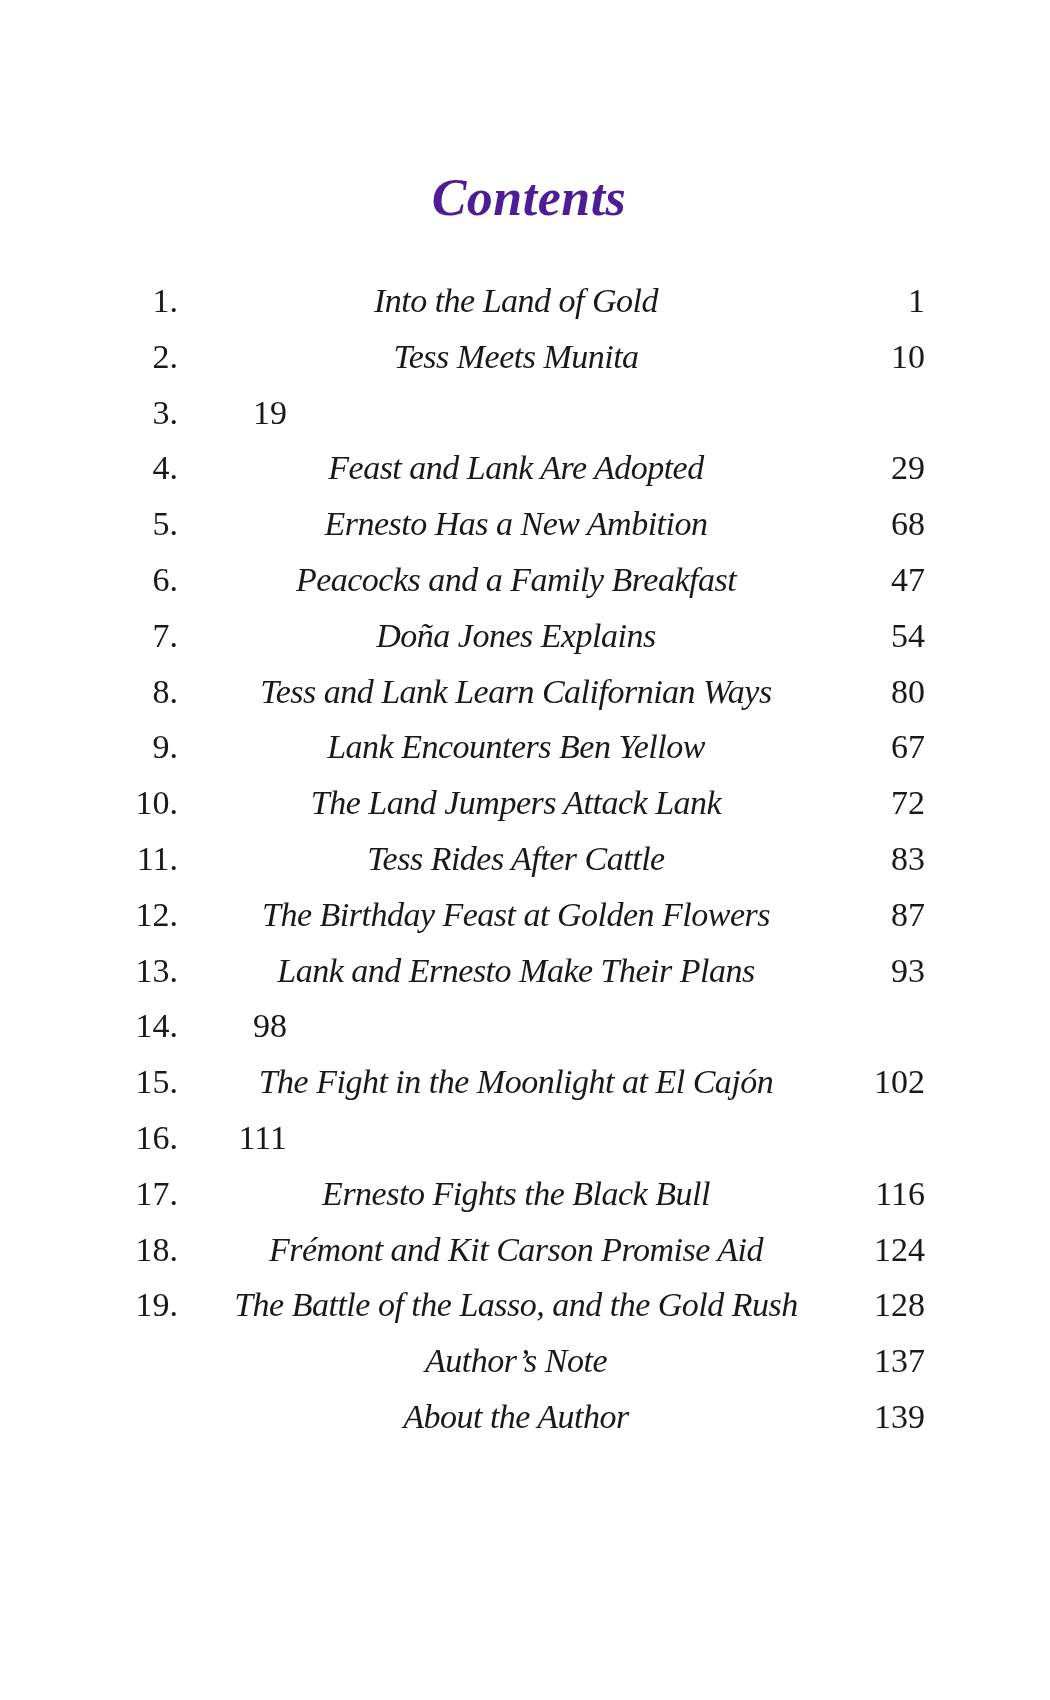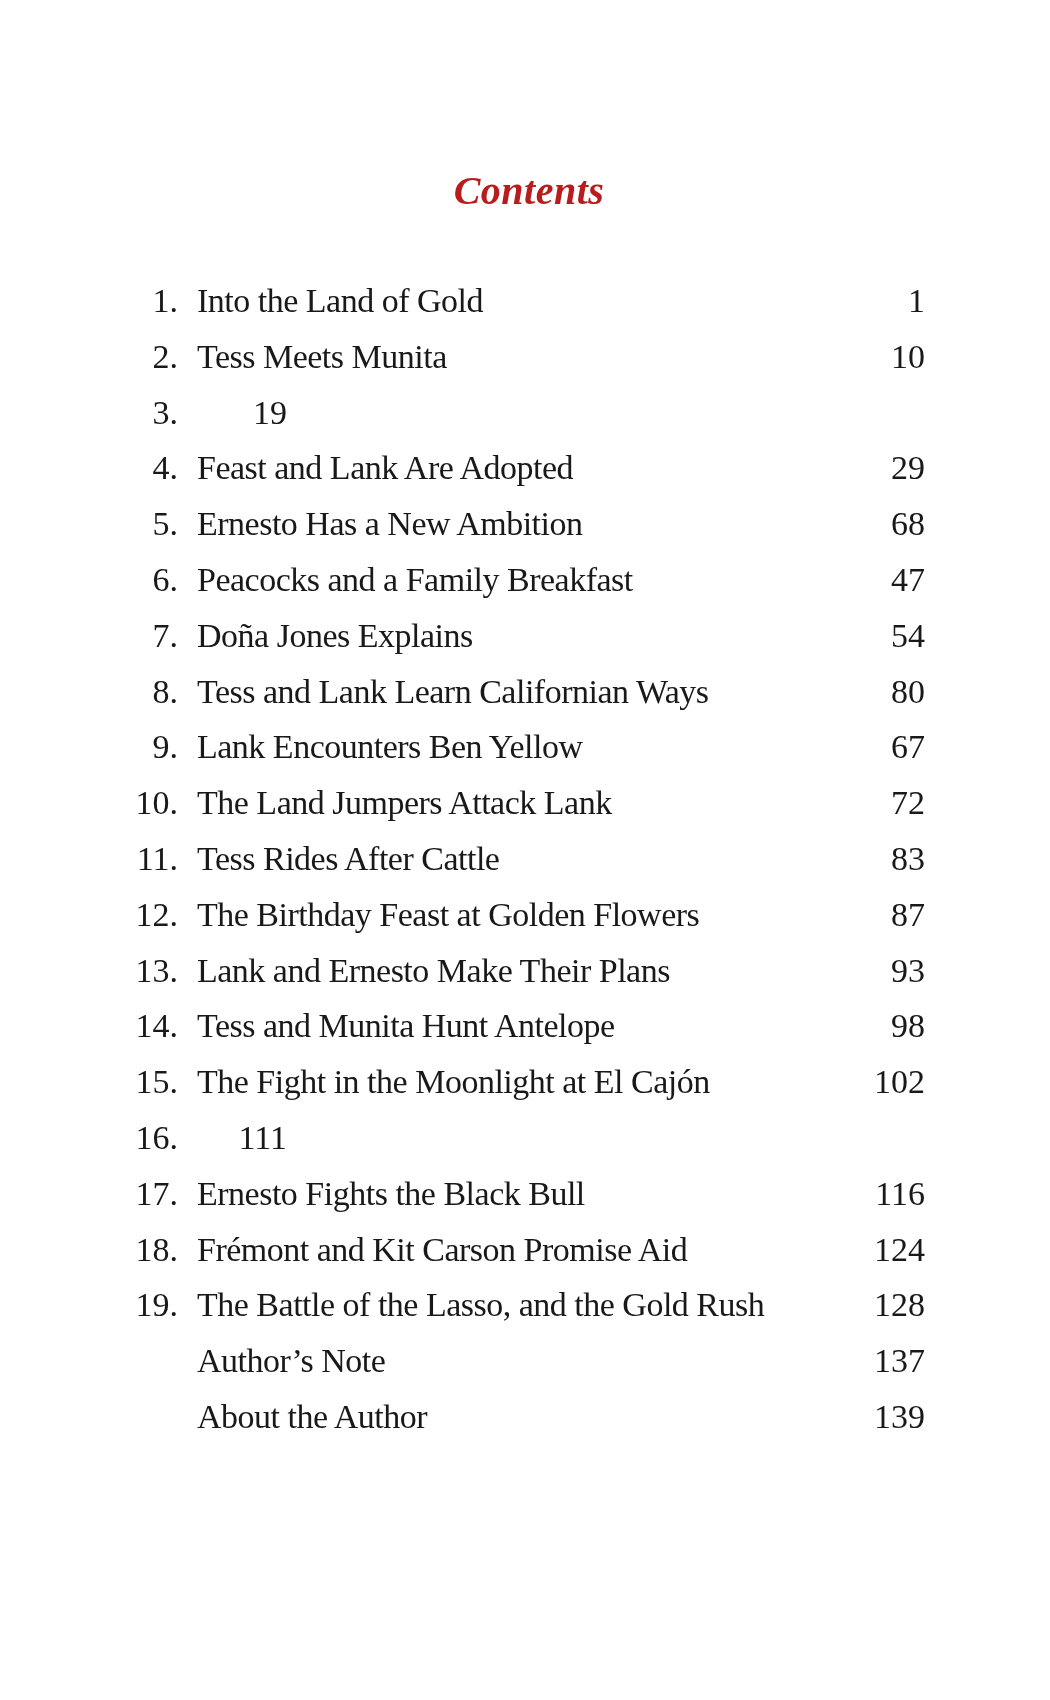--- a/index.html
+++ b/index.html
@@ -24,24 +24,24 @@
     background: #ffffff;
   }
   .toc-title {
     position: absolute;
     left: 125px;
     top: 168px;
     width: 808px;
     text-align: center;
     font-style: italic;
     font-weight: 600;
-    font-size: 40px;
+    font-size: 52px;
     line-height: 1.15;
     letter-spacing: 0.5px;
-    color: #b91c1c;
+    color: #4c1d95;
   }
   .toc-list {
     position: absolute;
     left: 125px;
     top: 273px;
     width: 800px;
   }
   .toc-row {
     display: flex;
     align-items: baseline;
@@ -52,21 +52,22 @@
   }
   .chap-num {
     flex: 0 0 53px;
     text-align: right;
     font-style: normal;
     letter-spacing: 0px;
     margin-right: 19px;
   }
   .chap-title {
     flex: 1 1 auto;
-    text-align: left;
+    text-align: center;
+    font-style: italic;
     letter-spacing: -0.5px;
     overflow: hidden;
   }
   .chap-page {
     flex: 0 0 90px;
     text-align: right;
     font-style: normal;
   }
 </style>
 </head>
@@ -136,21 +137,20 @@
     <span class="chap-title">The Birthday Feast at Golden Flowers</span>
     <span class="chap-page">87</span>
   </div>
       <div class="toc-row">
     <span class="chap-num">13.</span>
     <span class="chap-title">Lank and Ernesto Make Their Plans</span>
     <span class="chap-page">93</span>
   </div>
       <div class="toc-row">
     <span class="chap-num">14.</span>
-    <span class="chap-title">Tess and Munita Hunt Antelope</span>
     <span class="chap-page">98</span>
   </div>
       <div class="toc-row">
     <span class="chap-num">15.</span>
     <span class="chap-title">The Fight in the Moonlight at El Cajón</span>
     <span class="chap-page">102</span>
   </div>
       <div class="toc-row">
     <span class="chap-num">16.</span>
     <span class="chap-page">111</span>

